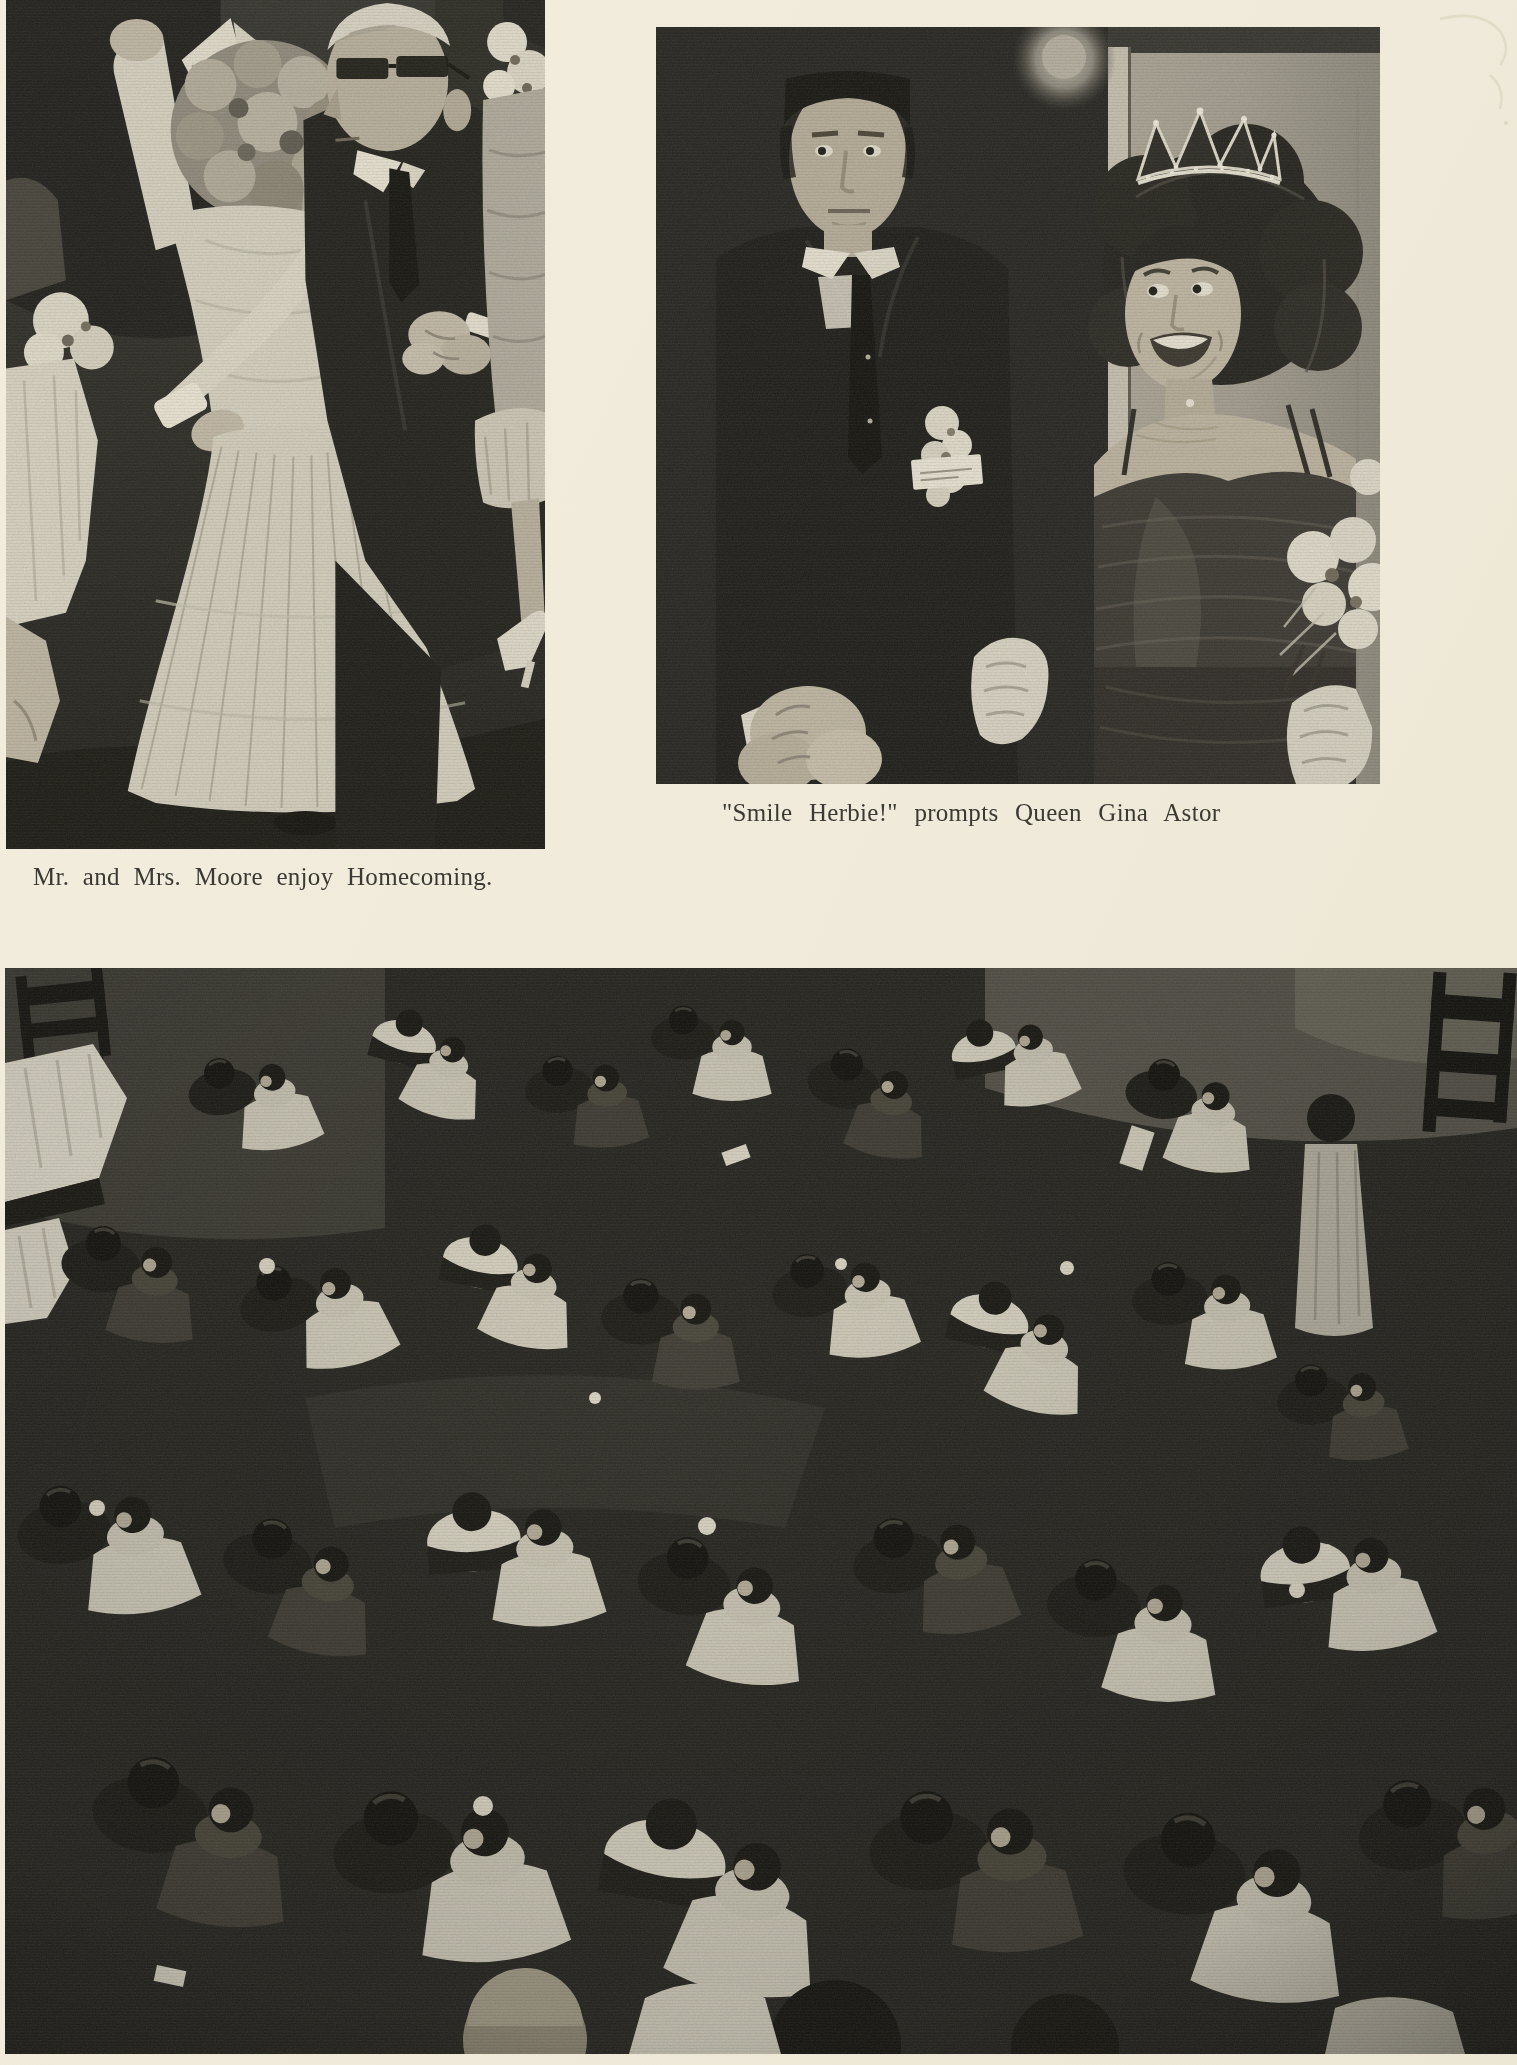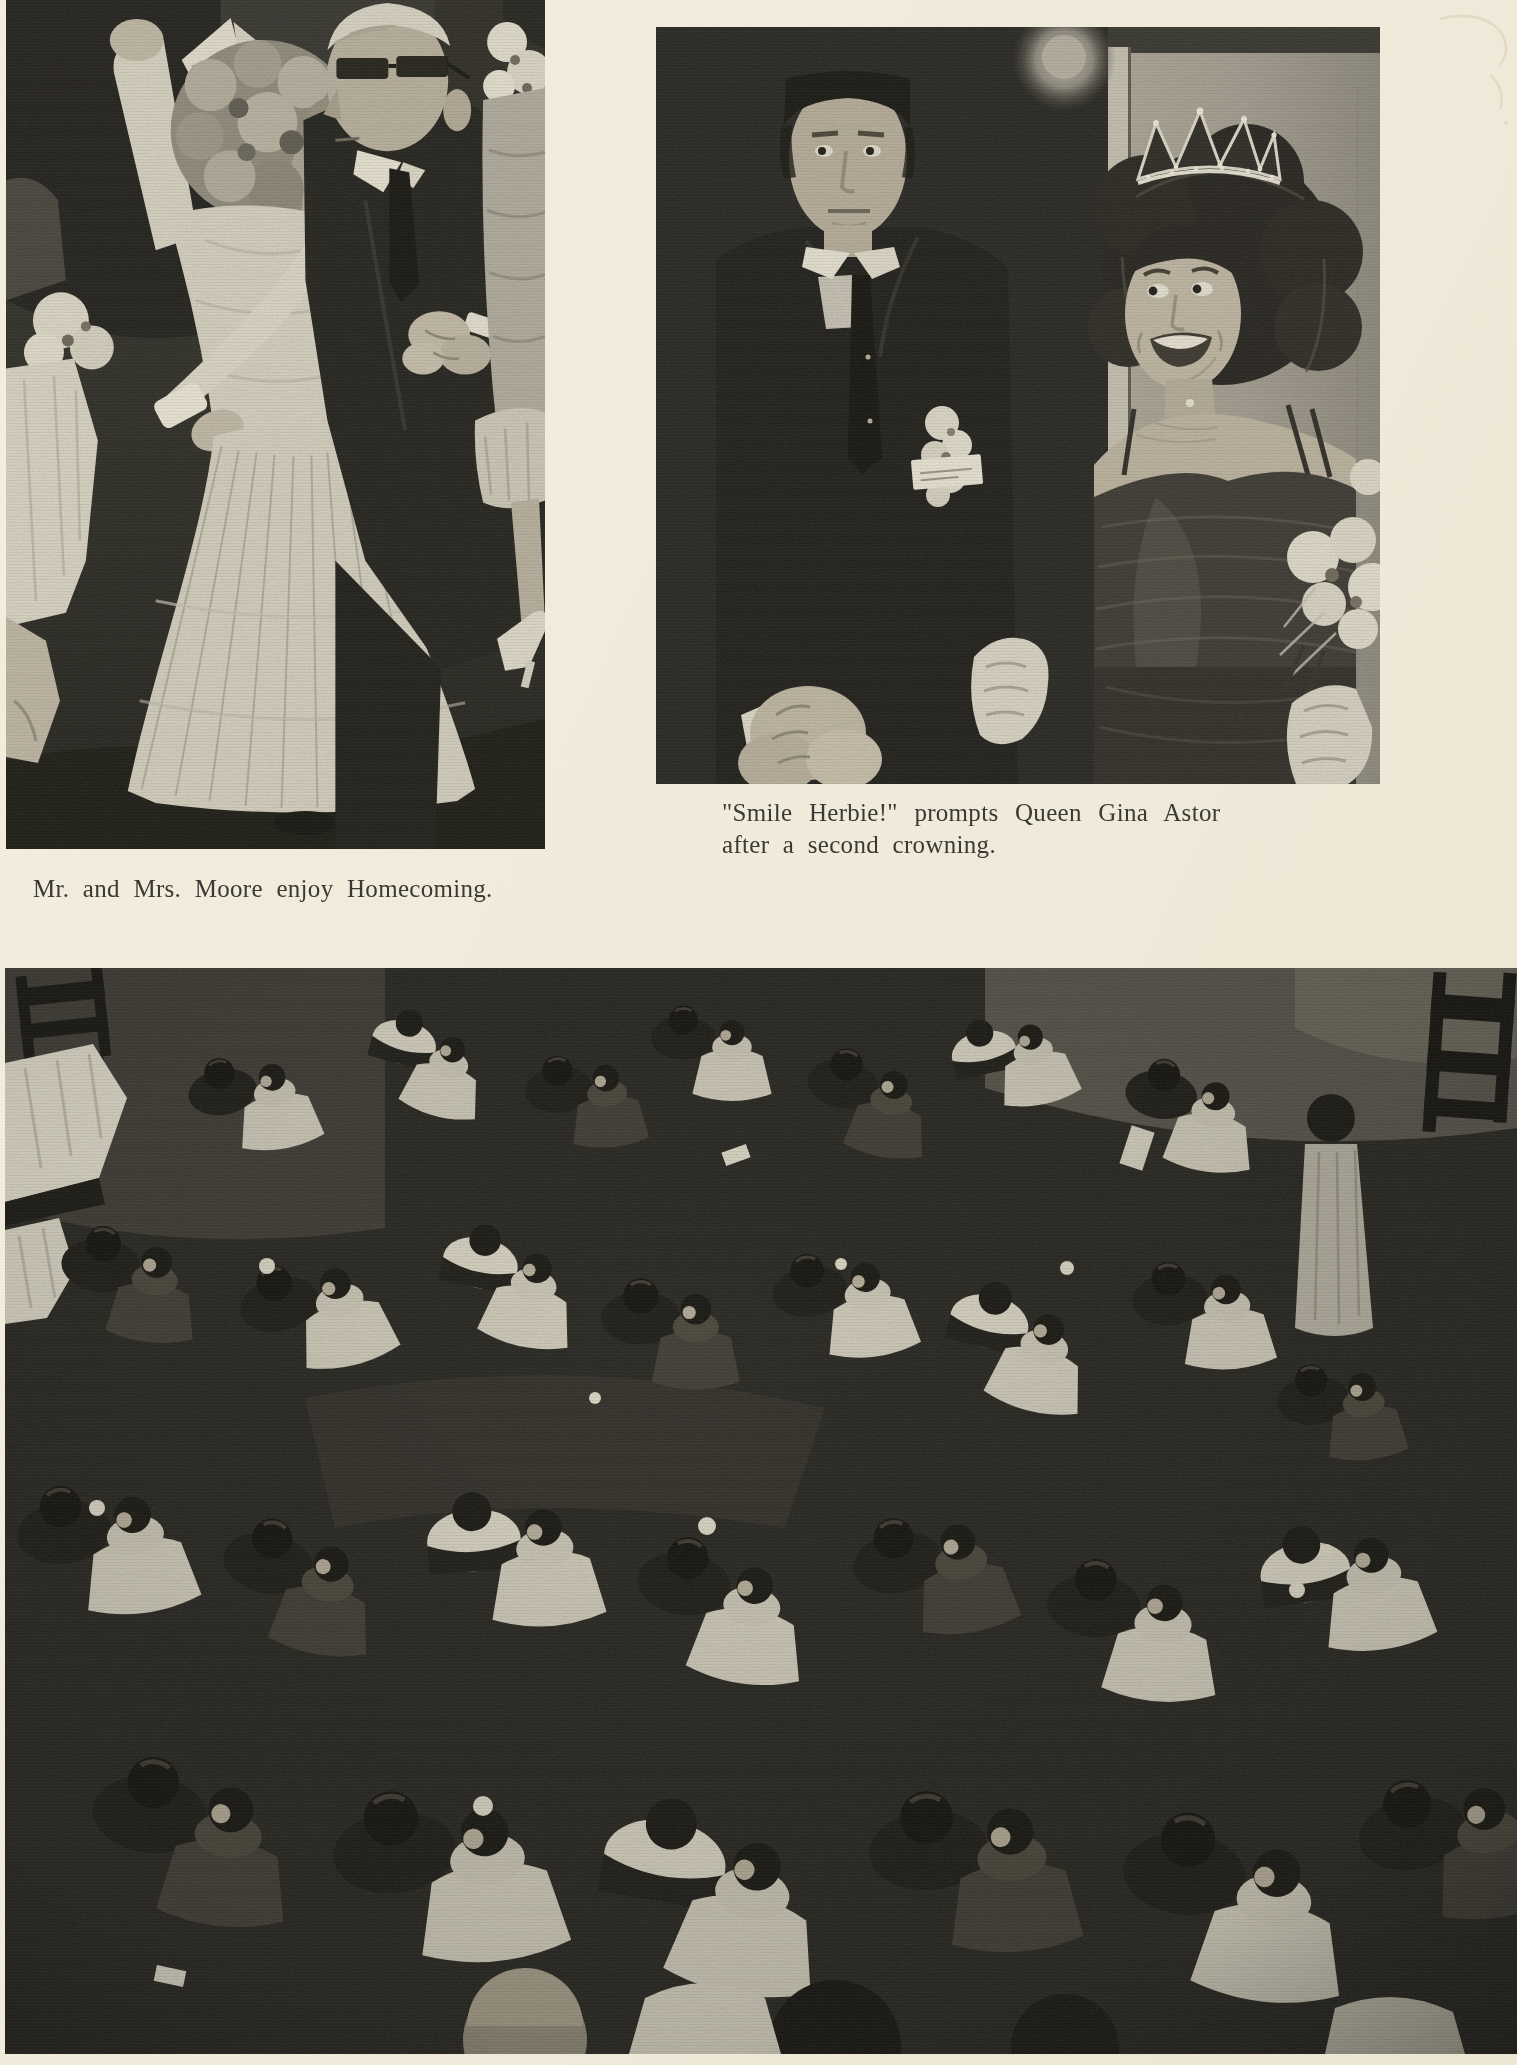--- a/index.html
+++ b/index.html
@@ -18,21 +18,21 @@
       rgba(255,255,248,0.02) 1px 2px,
       rgba(0,0,0,0) 2px 3px);
   }
   .photo1{left:6px;top:0;width:539px;height:849px;}
   .photo2{left:656px;top:27px;width:724px;height:757px;}
   .photo3{left:5px;top:968px;width:1512px;height:1086px;}
   .caption{
     position:absolute;color:#3b3933;font-size:25px;
     letter-spacing:0.3px;word-spacing:7px;white-space:nowrap;
   }
-  .cap1{left:33px;top:863px;margin-top:12px;}
+  .cap1{left:33px;top:863px;}
   .cap2{left:722px;top:797px;line-height:32px;}
   .cap2 .ln1{word-spacing:10px;}
   .scanmark{position:absolute;left:1430px;top:5px;width:87px;height:130px;pointer-events:none;}
 </style>
 </head>
 <body>
 
 <div class="page">
 
   <figure class="photo photo1" role="img" style="margin:0;" aria-label="Black-and-white photo of Mr. and Mrs. Moore dancing; she wears a light pleated dress with a white hair bow, he wears a dark suit and glasses">
@@ -310,21 +310,20 @@
         </g>
       </g>
 
       <rect width="724" height="757" filter="url(#nzB)" opacity="0.2"></rect>
       <rect width="724" height="757" filter="url(#nzB2)" opacity="0.25"></rect>
     </svg>
   </figure>
 
   <div class="caption cap2">
     <div class="ln1">"Smile Herbie!" prompts Queen Gina Astor</div>
-    <div class="ln2">after a second crowning.</div>
   </div>
 
   <figure class="photo photo3" role="img" style="margin:0;" aria-label="Black-and-white overhead photo of a crowded dance floor of couples, with white-clothed tables and dark chairs at the edges">
     <svg viewBox="0 0 1512 1086" preserveAspectRatio="none">
       <defs>
         <radialGradient id="vig" cx="0.45" cy="0.35" r="0.85">
           <stop offset="0" stop-color="#000000" stop-opacity="0"></stop>
           <stop offset="0.75" stop-color="#000000" stop-opacity="0.12"></stop>
           <stop offset="1" stop-color="#000000" stop-opacity="0.42"></stop>
         </radialGradient>

